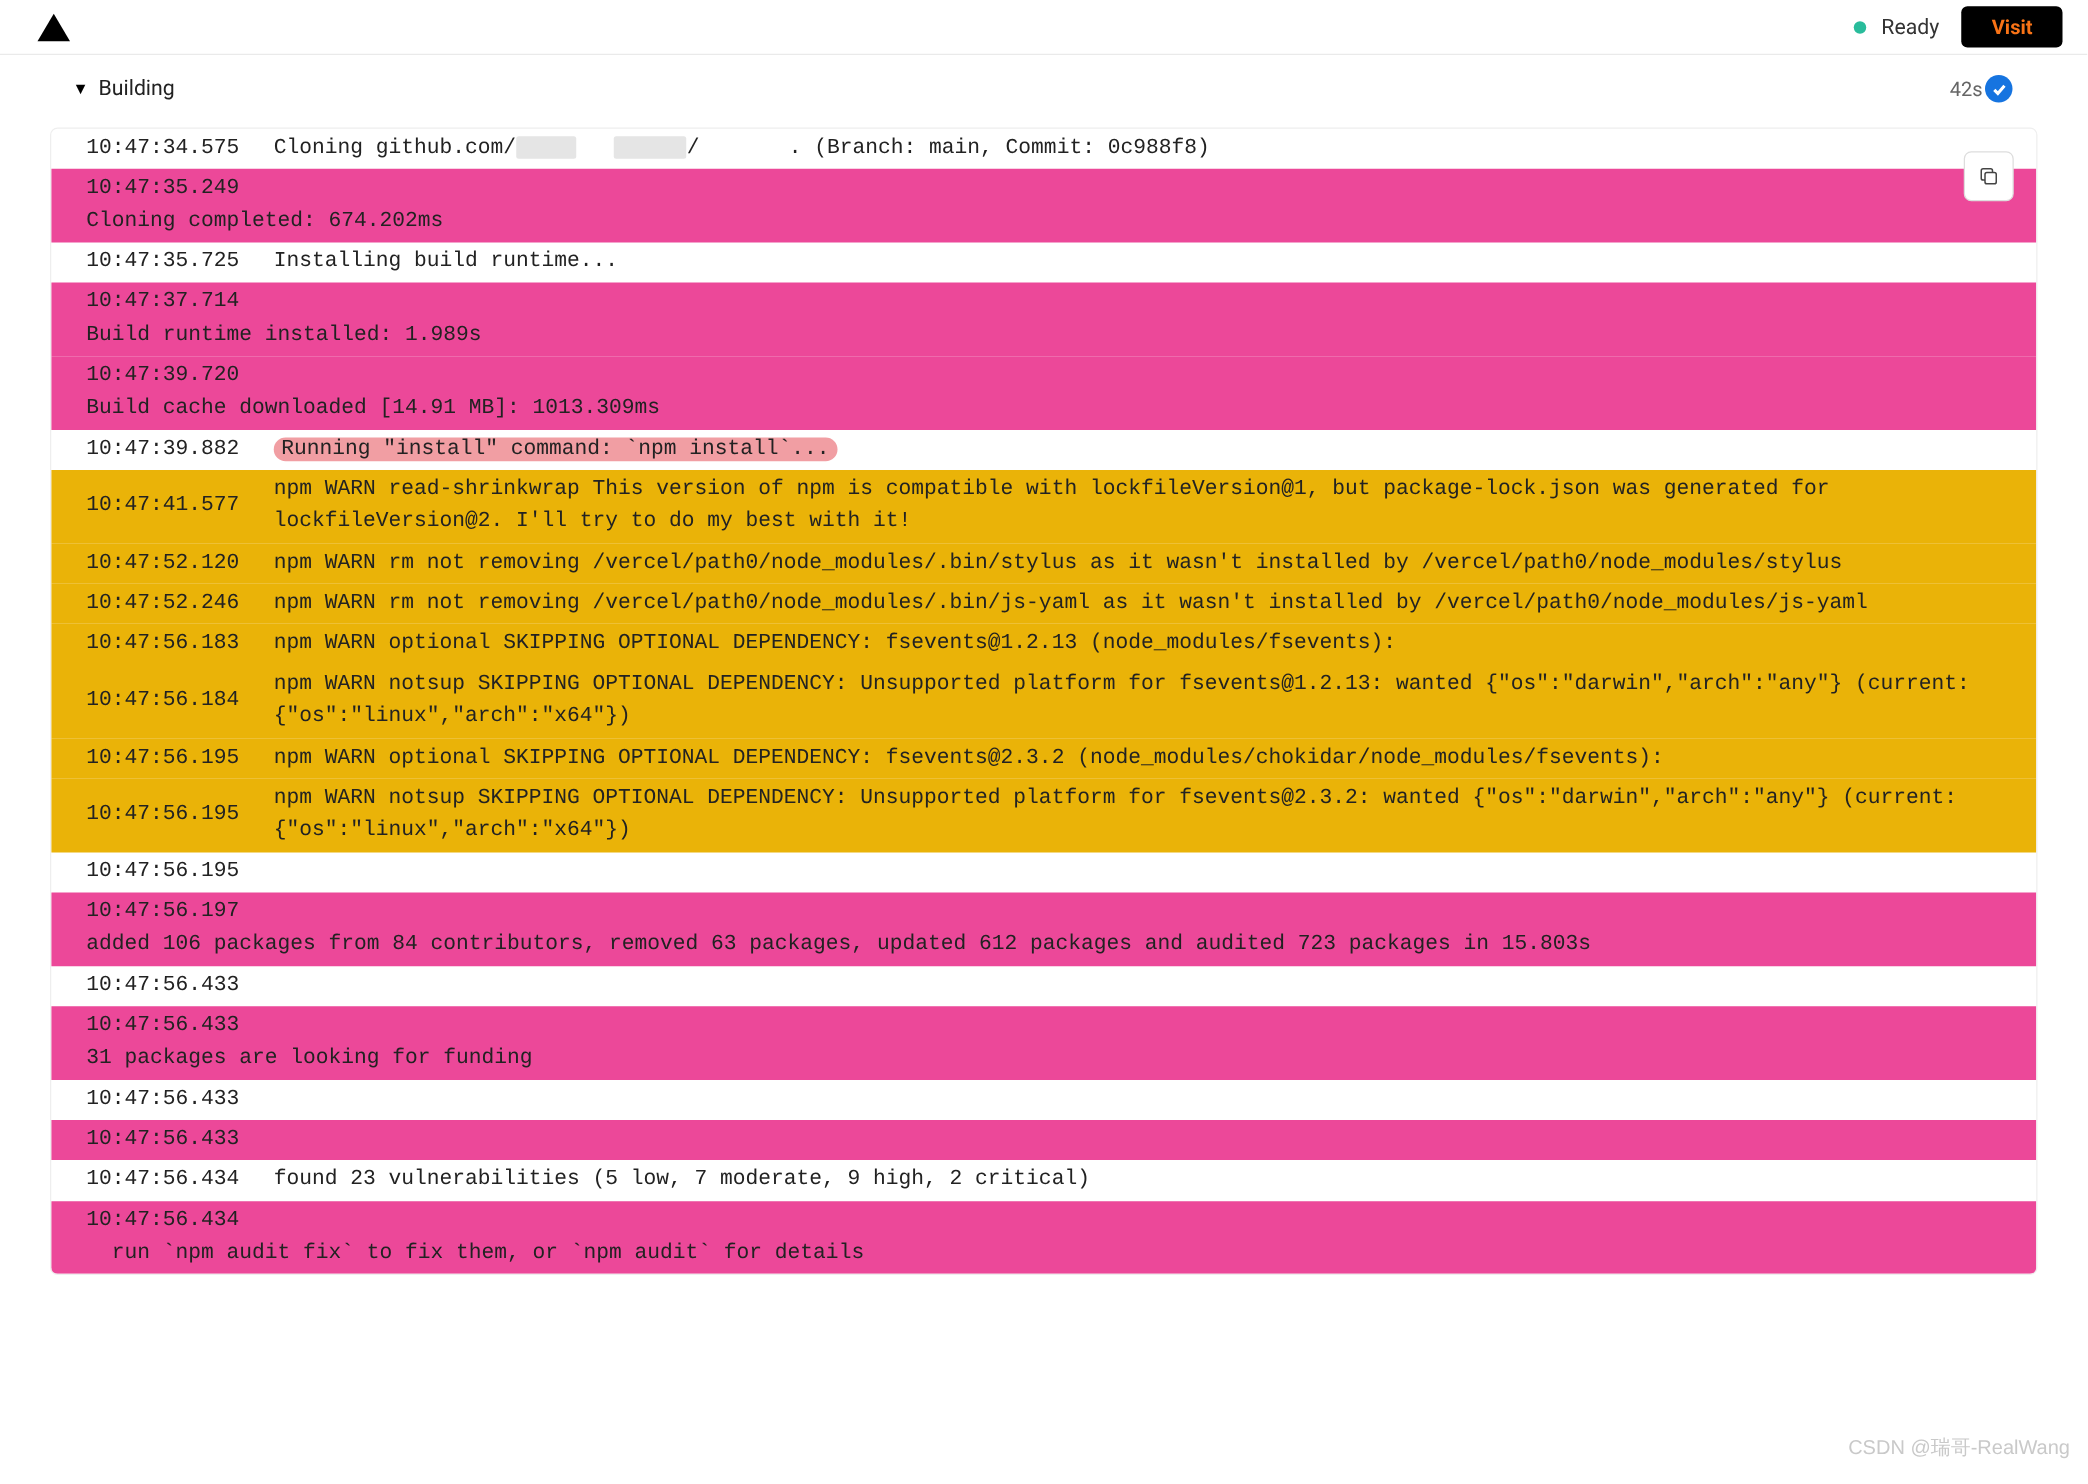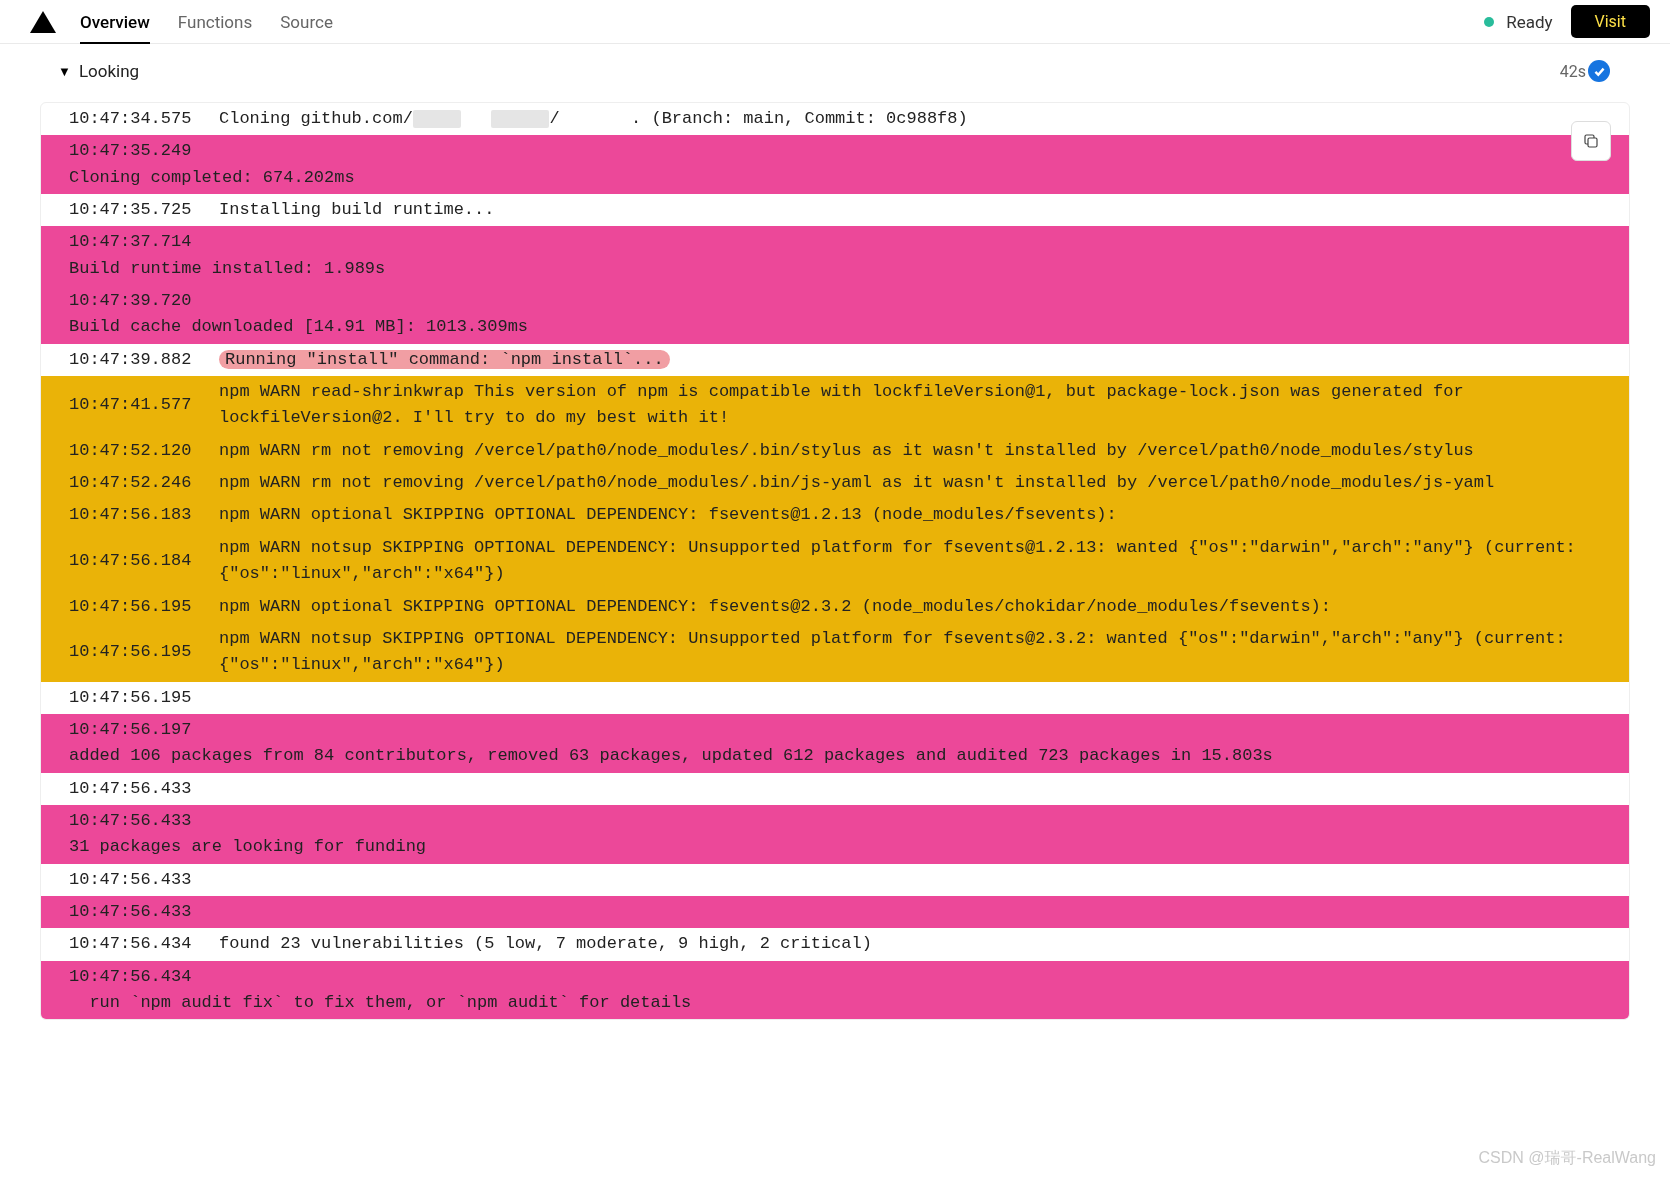--- a/index.html
+++ b/index.html
@@ -71,24 +71,24 @@
     font-size: 17px;
   }
   .status-dot {
     width: 10px;
     height: 10px;
     border-radius: 50%;
     background: #29bc9b;
   }
   .visit-btn {
     background: #000;
-    color: #fde047;
+    color: #f97316;
     padding: 7px 24px;
     border-radius: 5px;
-    font-weight: 400;
+    font-weight: 700;
     font-size: 16px;
     cursor: pointer;
   }
   .content {
     padding: 10px 40px 30px 40px;
   }
   .section-header {
     display: flex;
     justify-content: space-between;
     align-items: center;
@@ -196,40 +196,35 @@
     font-family: sans-serif;
     pointer-events: none;
   }
 </style>
 </head>
 <body>
 
 <div class="header">
   <div class="header-left">
     <div class="logo"></div>
-    <div class="tabs" id="tabs">
-        <div class="tab active">Overview</div>
-        <div class="tab">Functions</div>
-        <div class="tab">Source</div>
-      </div>
   </div>
   <div class="header-right">
     <div class="status">
       <div class="status-dot"></div>
       <span>Ready</span>
     </div>
     <div class="visit-btn">Visit</div>
   </div>
 </div>
 
 <div class="content">
   <div class="section-header">
     <div class="section-left">
       <span class="caret">▼</span>
-      <span class="section-title">Looking</span>
+      <span class="section-title">Building</span>
     </div>
     <div class="section-right">
       <span class="duration">42s</span>
       <div class="check-badge">
         <svg viewBox="0 0 16 16">
             <polyline points="3,8.5 6.5,12 13,4.5"></polyline>
           </svg>
       </div>
     </div>
   </div>

